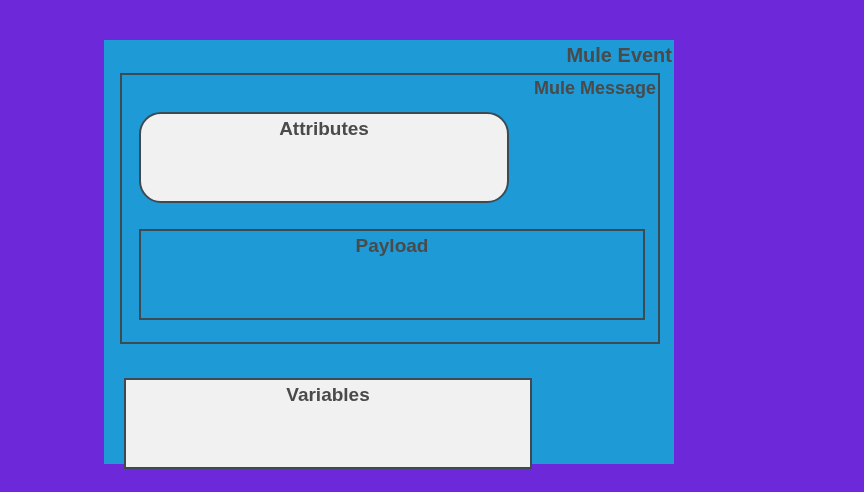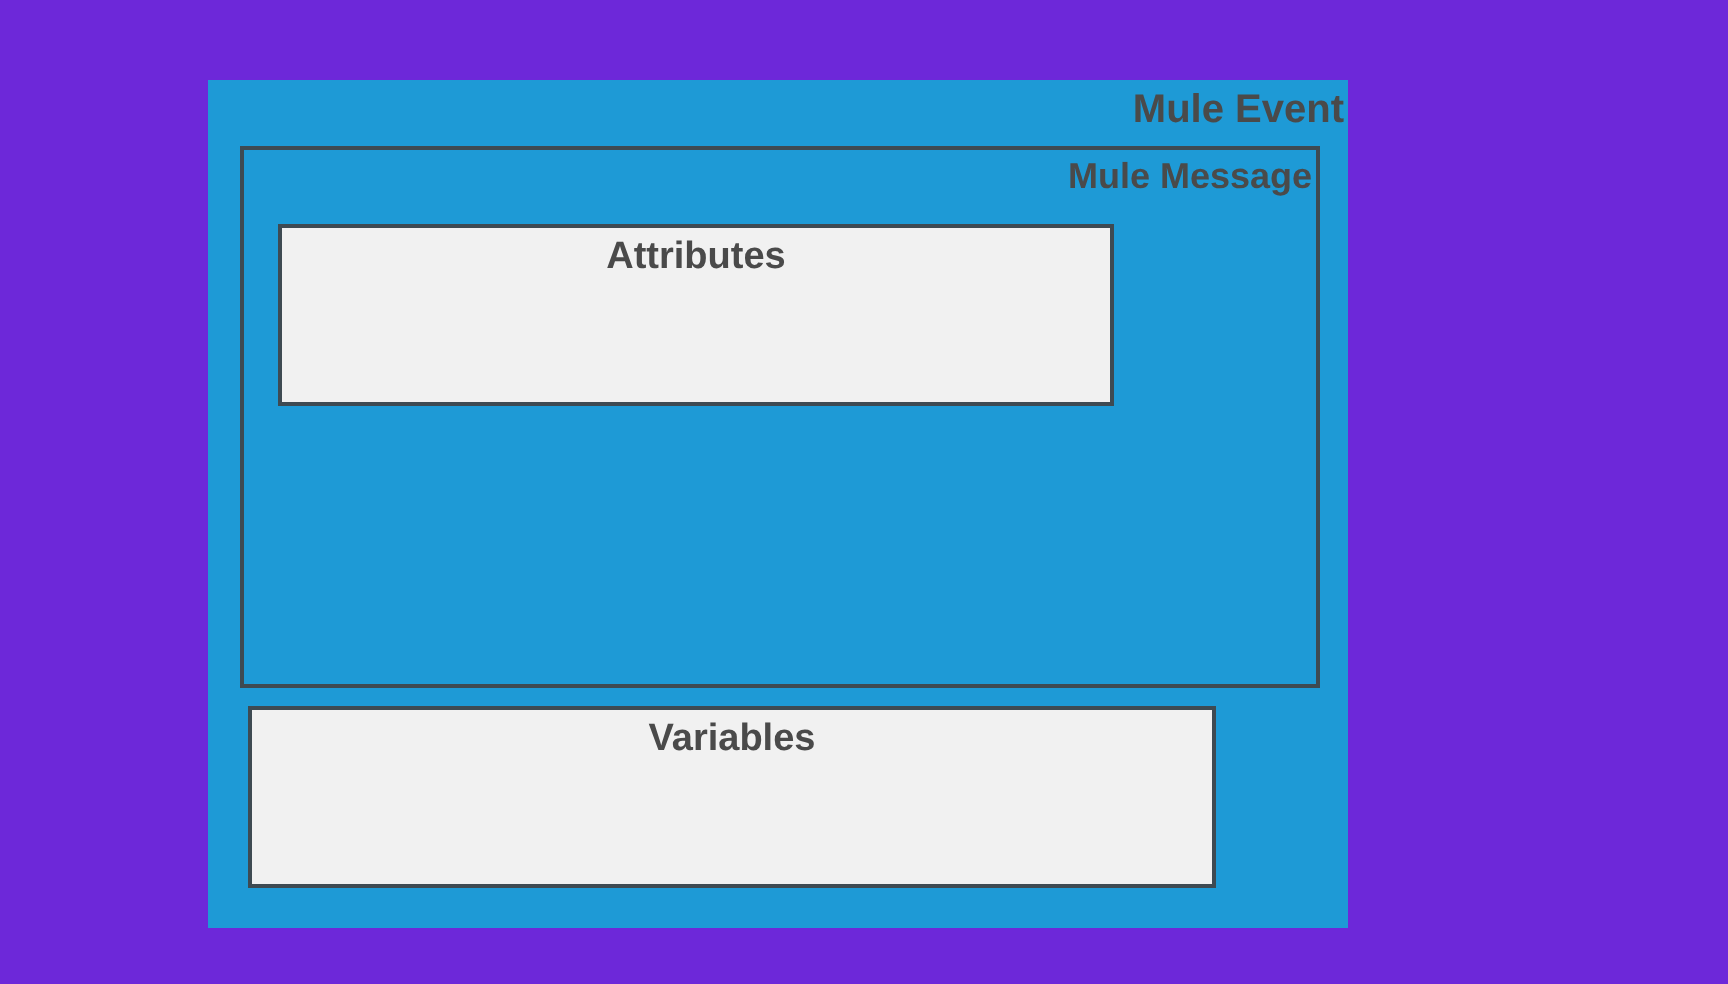--- a/index.html
+++ b/index.html
@@ -87,57 +87,61 @@
     white-space: nowrap;
   }
 
   .box-filled  { background: #F1F1F1; }
   .box-hollow  { background: transparent; }
 
   
   .attributes {
     left: 17px;
     top: 37px;
-    width: 418px;
+    width: 370px;
     height: 91px;
+    border-radius: 22px;
   }
 
   
   .payload {
     left: 17px;
     top: 154px;
     width: 506px;
     height: 91px;
   }
 
   
   .variables {
     left: 20px;
-    top: 313px;
-    width: 484px;
+    top: 338px;
+    width: 408px;
     height: 91px;
   }
 </style>
 </head>
 <body>
 
 <div id="canvas">
 
   <div class="mule-event">
 
     <div class="event-label">Mule Event</div>
 
     <div class="mule-message">
 
       <div class="message-label">Mule Message</div>
 
       <div class="box box-filled attributes">
         <div class="box-title">Attributes</div>
       </div>
 
+      <div class="box box-hollow payload">
+        <div class="box-title">Payload</div>
+      </div>
 
     </div>
 
     <div class="box box-filled variables">
       <div class="box-title">Variables</div>
     </div>
 
   </div>
 
 </div>

